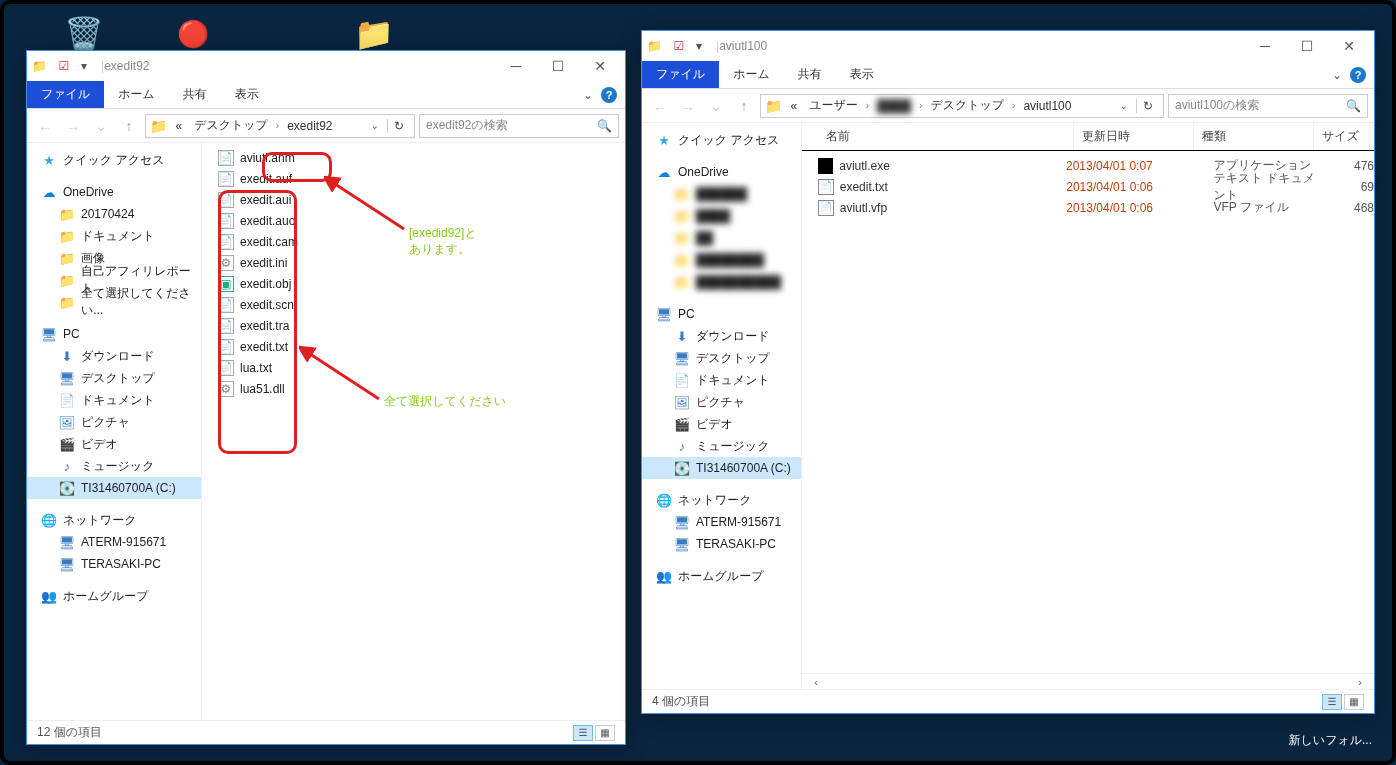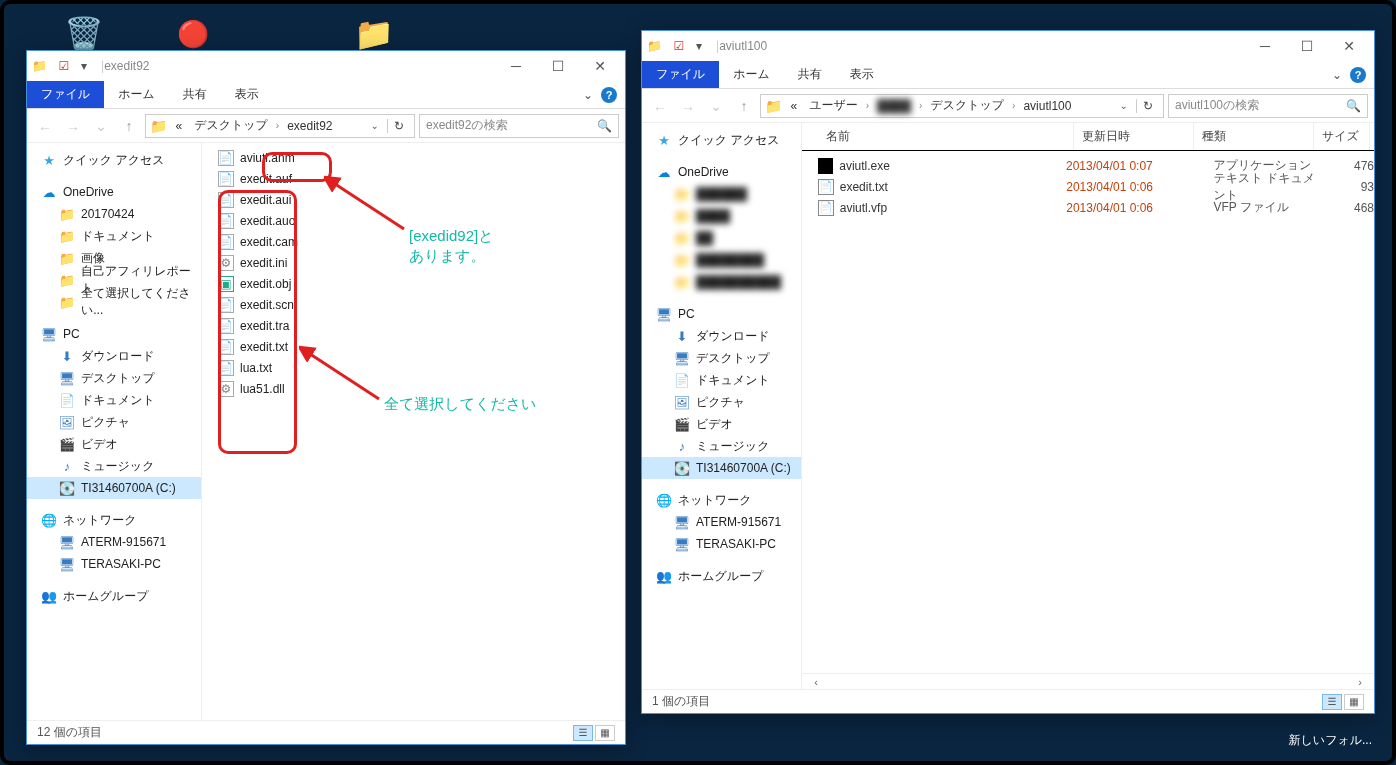--- a/index.html
+++ b/index.html
@@ -53,21 +53,21 @@
 .file-row .size { width: 50px; text-align: right; color: #555; }
 .scroll { height: 16px; border-top: 1px solid #eee; display: flex; align-items: center; font-size: 11px; color: #666; padding: 0 6px; }
 .scroll .arr { width: 16px; text-align: center; }
 .scroll .track { flex: 1; }
 .status { height: 24px; border-top: 1px solid #eee; display: flex; align-items: center; font-size: 12px; color: #555; padding: 0 10px; }
 .status .view { margin-left: auto; display: flex; gap: 2px; }
 .status .view span { width: 20px; height: 16px; border: 1px solid #ccc; display: flex; align-items: center; justify-content: center; font-size: 10px; }
 .status .view span.active { background: #cce8ff; border-color: #7ab8e8; }
 .annotation-box { position: absolute; border: 3px solid #e02020; border-radius: 10px; pointer-events: none; }
 .annotation-arrow { position: absolute; pointer-events: none; }
-.annotation-text { position: absolute; color: #14b8a6; font-size: 15px; font-weight: 500; pointer-events: none; line-height: 1.3; }
+.annotation-text { position: absolute; color: #84cc16; font-size: 12px; font-weight: 500; pointer-events: none; line-height: 1.3; }
 .folder-ic { display: inline-block; }
 .blur { filter: blur(3px); }
 </style>
 </head>
 <body>
 
 <div class="desktop-icon" style="top:10px;left:60px">
     <span class="folder-ic">🗑️</span>
   </div>
 <div class="desktop-icon" style="top:10px;left:170px">
@@ -410,39 +410,39 @@
           <span class="name">aviutl.exe</span>
           <span class="date">2013/04/01 0:07</span>
           <span class="type">アプリケーション</span>
           <span class="size">476</span>
         </div>
         <div class="file-row">
           <span class="ic">📄</span>
           <span class="name">exedit.txt</span>
           <span class="date">2013/04/01 0:06</span>
           <span class="type">テキスト ドキュメント</span>
-          <span class="size">93</span>
+          <span class="size">69</span>
         </div>
         <div class="file-row">
           <span class="ic">📄</span>
           <span class="name">aviutl.vfp</span>
           <span class="date">2013/04/01 0:06</span>
           <span class="type">VFP ファイル</span>
           <span class="size">468</span>
         </div>
       </div>
       <div class="scroll">
         <span class="arr">‹</span>
           <span class="track"></span>
           <span class="arr">›</span>
       </div>
     </div>
   </div>
   <div class="status">
-    <span>1 個の項目</span>
+    <span>4 個の項目</span>
     <div class="view">
       <span class="active">☰</span>
       <span>▦</span>
     </div>
   </div>
 </div>
 
 <div class="annotation-box" style="top:148px;left:258px;width:70px;height:30px"></div>
 <div class="annotation-box" style="top:186px;left:214px;width:79px;height:264px"></div>
 

